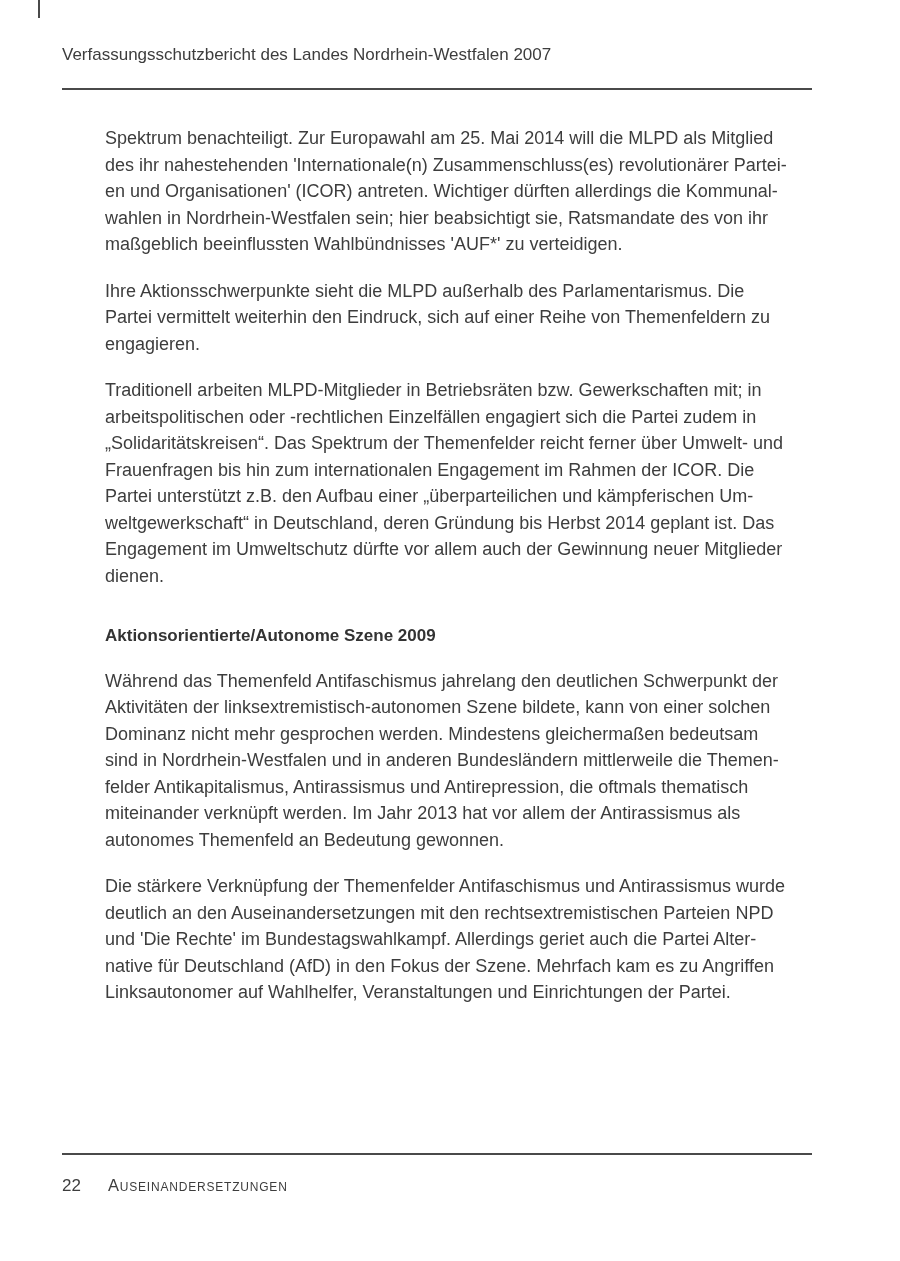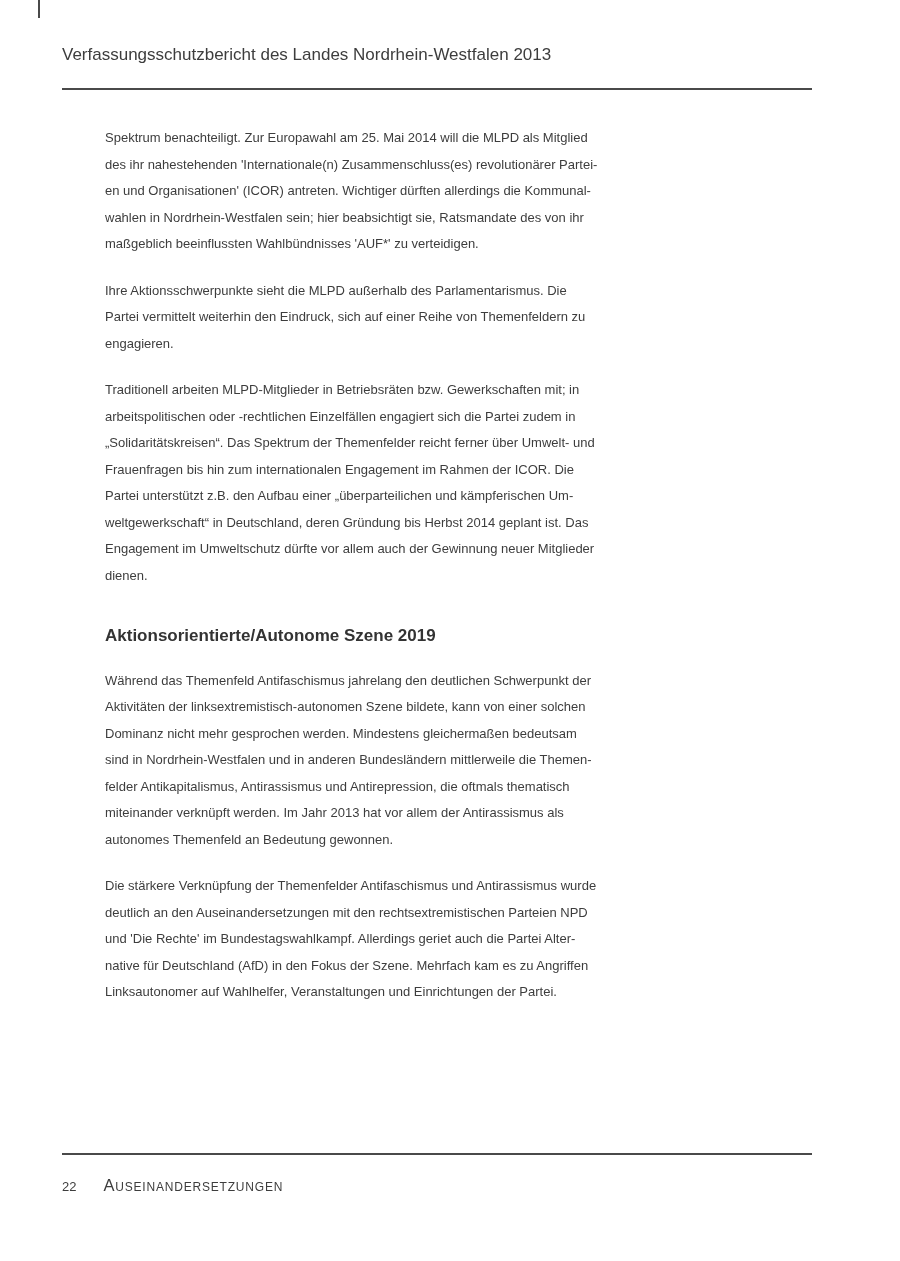--- a/index.html
+++ b/index.html
@@ -45,21 +45,21 @@
   .header-rule { top: 88px; }
   .footer-rule { top: 1153px; }
   .doc-body {
     position: absolute;
     left: 105px;
     top: 125px;
     width: 712px;
   }
   .doc-body p {
     margin: 0 0 20px 0;
-    font-size: 13px;
+    font-size: 18px;
     line-height: 26.5px;
     white-space: pre;
     color: #3d3d3d;
   }
   .doc-body h2 {
     margin: 34px 0 18px 0;
     font-size: 17px;
     line-height: 26.5px;
     font-weight: bold;
     color: #333333;
@@ -67,60 +67,60 @@
   }
   .footer-row {
     position: absolute;
     left: 62px;
     top: 1176px;
     width: 750px;
     display: flex;
     align-items: baseline;
   }
   .page-number {
-    font-size: 13px;
+    font-size: 17px;
     color: #3d3d3d;
     margin-right: 27px;
   }
   .footer-section {
     font-variant: small-caps;
     font-size: 16.5px;
     letter-spacing: 0.8px;
     color: #3d3d3d;
   }
 </style>
 </head>
 <body>
 
 <div class="page">
 
   <div class="edge-artifact"></div>
 
-  <div class="header-title">Verfassungsschutzbericht des Landes Nordrhein-Westfalen 2013</div>
+  <div class="header-title">Verfassungsschutzbericht des Landes Nordrhein-Westfalen 2007</div>
 
   <div class="rule header-rule"></div>
 
   <div class="doc-body">
     <p>Spektrum benachteiligt. Zur Europawahl am 25. Mai 2014 will die MLPD als Mitglied
 des ihr nahestehenden 'Internationale(n) Zusammenschluss(es) revolutionärer Partei-
 en und Organisationen' (ICOR) antreten. Wichtiger dürften allerdings die Kommunal-
 wahlen in Nordrhein-Westfalen sein; hier beabsichtigt sie, Ratsmandate des von ihr
 maßgeblich beeinflussten Wahlbündnisses 'AUF*' zu verteidigen.</p>
     <p>Ihre Aktionsschwerpunkte sieht die MLPD außerhalb des Parlamentarismus. Die
 Partei vermittelt weiterhin den Eindruck, sich auf einer Reihe von Themenfeldern zu
 engagieren.</p>
     <p>Traditionell arbeiten MLPD-Mitglieder in Betriebsräten bzw. Gewerkschaften mit; in
 arbeitspolitischen oder -rechtlichen Einzelfällen engagiert sich die Partei zudem in
 „Solidaritätskreisen“. Das Spektrum der Themenfelder reicht ferner über Umwelt- und
 Frauenfragen bis hin zum internationalen Engagement im Rahmen der ICOR. Die
 Partei unterstützt z.B. den Aufbau einer „überparteilichen und kämpferischen Um-
 weltgewerkschaft“ in Deutschland, deren Gründung bis Herbst 2014 geplant ist. Das
 Engagement im Umweltschutz dürfte vor allem auch der Gewinnung neuer Mitglieder
 dienen.</p>
-    <h2>Aktionsorientierte/Autonome Szene 2019</h2>
+    <h2>Aktionsorientierte/Autonome Szene 2009</h2>
     <p>Während das Themenfeld Antifaschismus jahrelang den deutlichen Schwerpunkt der
 Aktivitäten der linksextremistisch-autonomen Szene bildete, kann von einer solchen
 Dominanz nicht mehr gesprochen werden. Mindestens gleichermaßen bedeutsam
 sind in Nordrhein-Westfalen und in anderen Bundesländern mittlerweile die Themen-
 felder Antikapitalismus, Antirassismus und Antirepression, die oftmals thematisch
 miteinander verknüpft werden. Im Jahr 2013 hat vor allem der Antirassismus als
 autonomes Themenfeld an Bedeutung gewonnen.</p>
     <p>Die stärkere Verknüpfung der Themenfelder Antifaschismus und Antirassismus wurde
 deutlich an den Auseinandersetzungen mit den rechtsextremistischen Parteien NPD
 und 'Die Rechte' im Bundestagswahlkampf. Allerdings geriet auch die Partei Alter-

